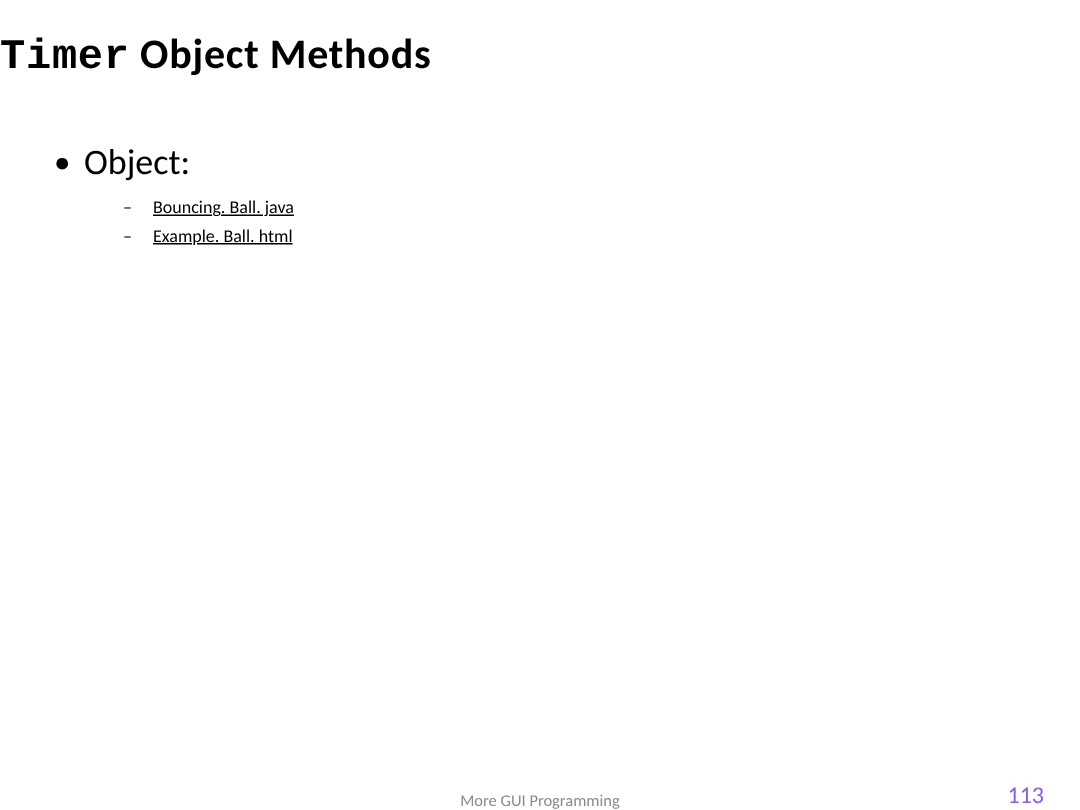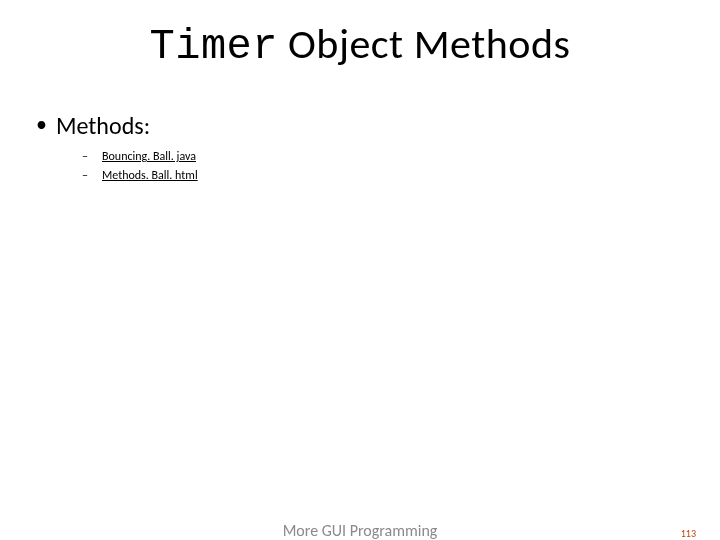--- a/index.html
+++ b/index.html
@@ -1,46 +1,46 @@
 <!DOCTYPE html>
 <html><head>
 <meta charset="utf-8">
 <style>
   * { margin: 0; padding: 0; box-sizing: border-box; }
   html, body { width: 720px; height: 540px; background: #fff; font-family: Calibri, "Segoe UI", Arial, sans-serif; color: #000; }
   .slide { width: 720px; height: 540px; position: relative; padding: 0; }
-  .title { text-align: center; margin-top: 18px; font-size: 42px; font-weight: 400; letter-spacing: 0.5px; }
+  .title { margin-top: 18px; font-size: 28px; font-weight: 700; letter-spacing: 0.5px; }
   .title .mono { font-family: "Courier New", Courier, monospace; }
   .body { margin: 40px 30px 0 30px; font-size: 24px; line-height: 1.25; }
   .body ul { list-style: none; padding-left: 0; }
   .body > ul > li { position: relative; padding-left: 26px; margin-bottom: 8px; }
   .body > ul > li::before { content: "•"; position: absolute; left: 6px; top: 0; font-size: 22px; }
   .body .mono { font-family: "Courier New", Courier, monospace; }
   .sublist { list-style: none; margin-top: 8px; margin-left: 24px; font-size: 12px; }
   .sublist li { position: relative; padding-left: 22px; margin-bottom: 4px; }
   .sublist li::before { content: "–"; position: absolute; left: 2px; top: 0; }
   .sublist a { color: #000; text-decoration: underline; }
-  .footer-center { position: absolute; bottom: 18px; left: 0; right: 0; text-align: center; font-size: 16px; color: #8a8a8a; }
-  .footer-right { position: absolute; bottom: 18px; right: 24px; font-size: 10px; color: #c2410c; }
+  .footer-center { position: absolute; bottom: 18px; left: 0; right: 0; text-align: center; font-size: 11px; color: #8a8a8a; }
+  .footer-right { position: absolute; bottom: 18px; right: 24px; font-size: 16px; color: #8b5cf6; }
 </style>
 </head>
 <body>
 
 <div class="slide">
   <h1 class="title">
     <span class="mono">Timer</span><span> Object Methods</span>
   </h1>
 
   <div class="body">
     <ul>
       <li>
-        <span>Methods:</span>
+        <span>Object:</span>
         <ul class="sublist">
           <li><a href="#">Bouncing. Ball. java</a></li>
-          <li><a href="#">Methods. Ball. html</a></li>
+          <li><a href="#">Example. Ball. html</a></li>
         </ul>
       </li>
     </ul>
   </div>
 
   <div class="footer-center">More GUI Programming</div>
   <div class="footer-right">113</div>
 </div>
 
 </body></html>

